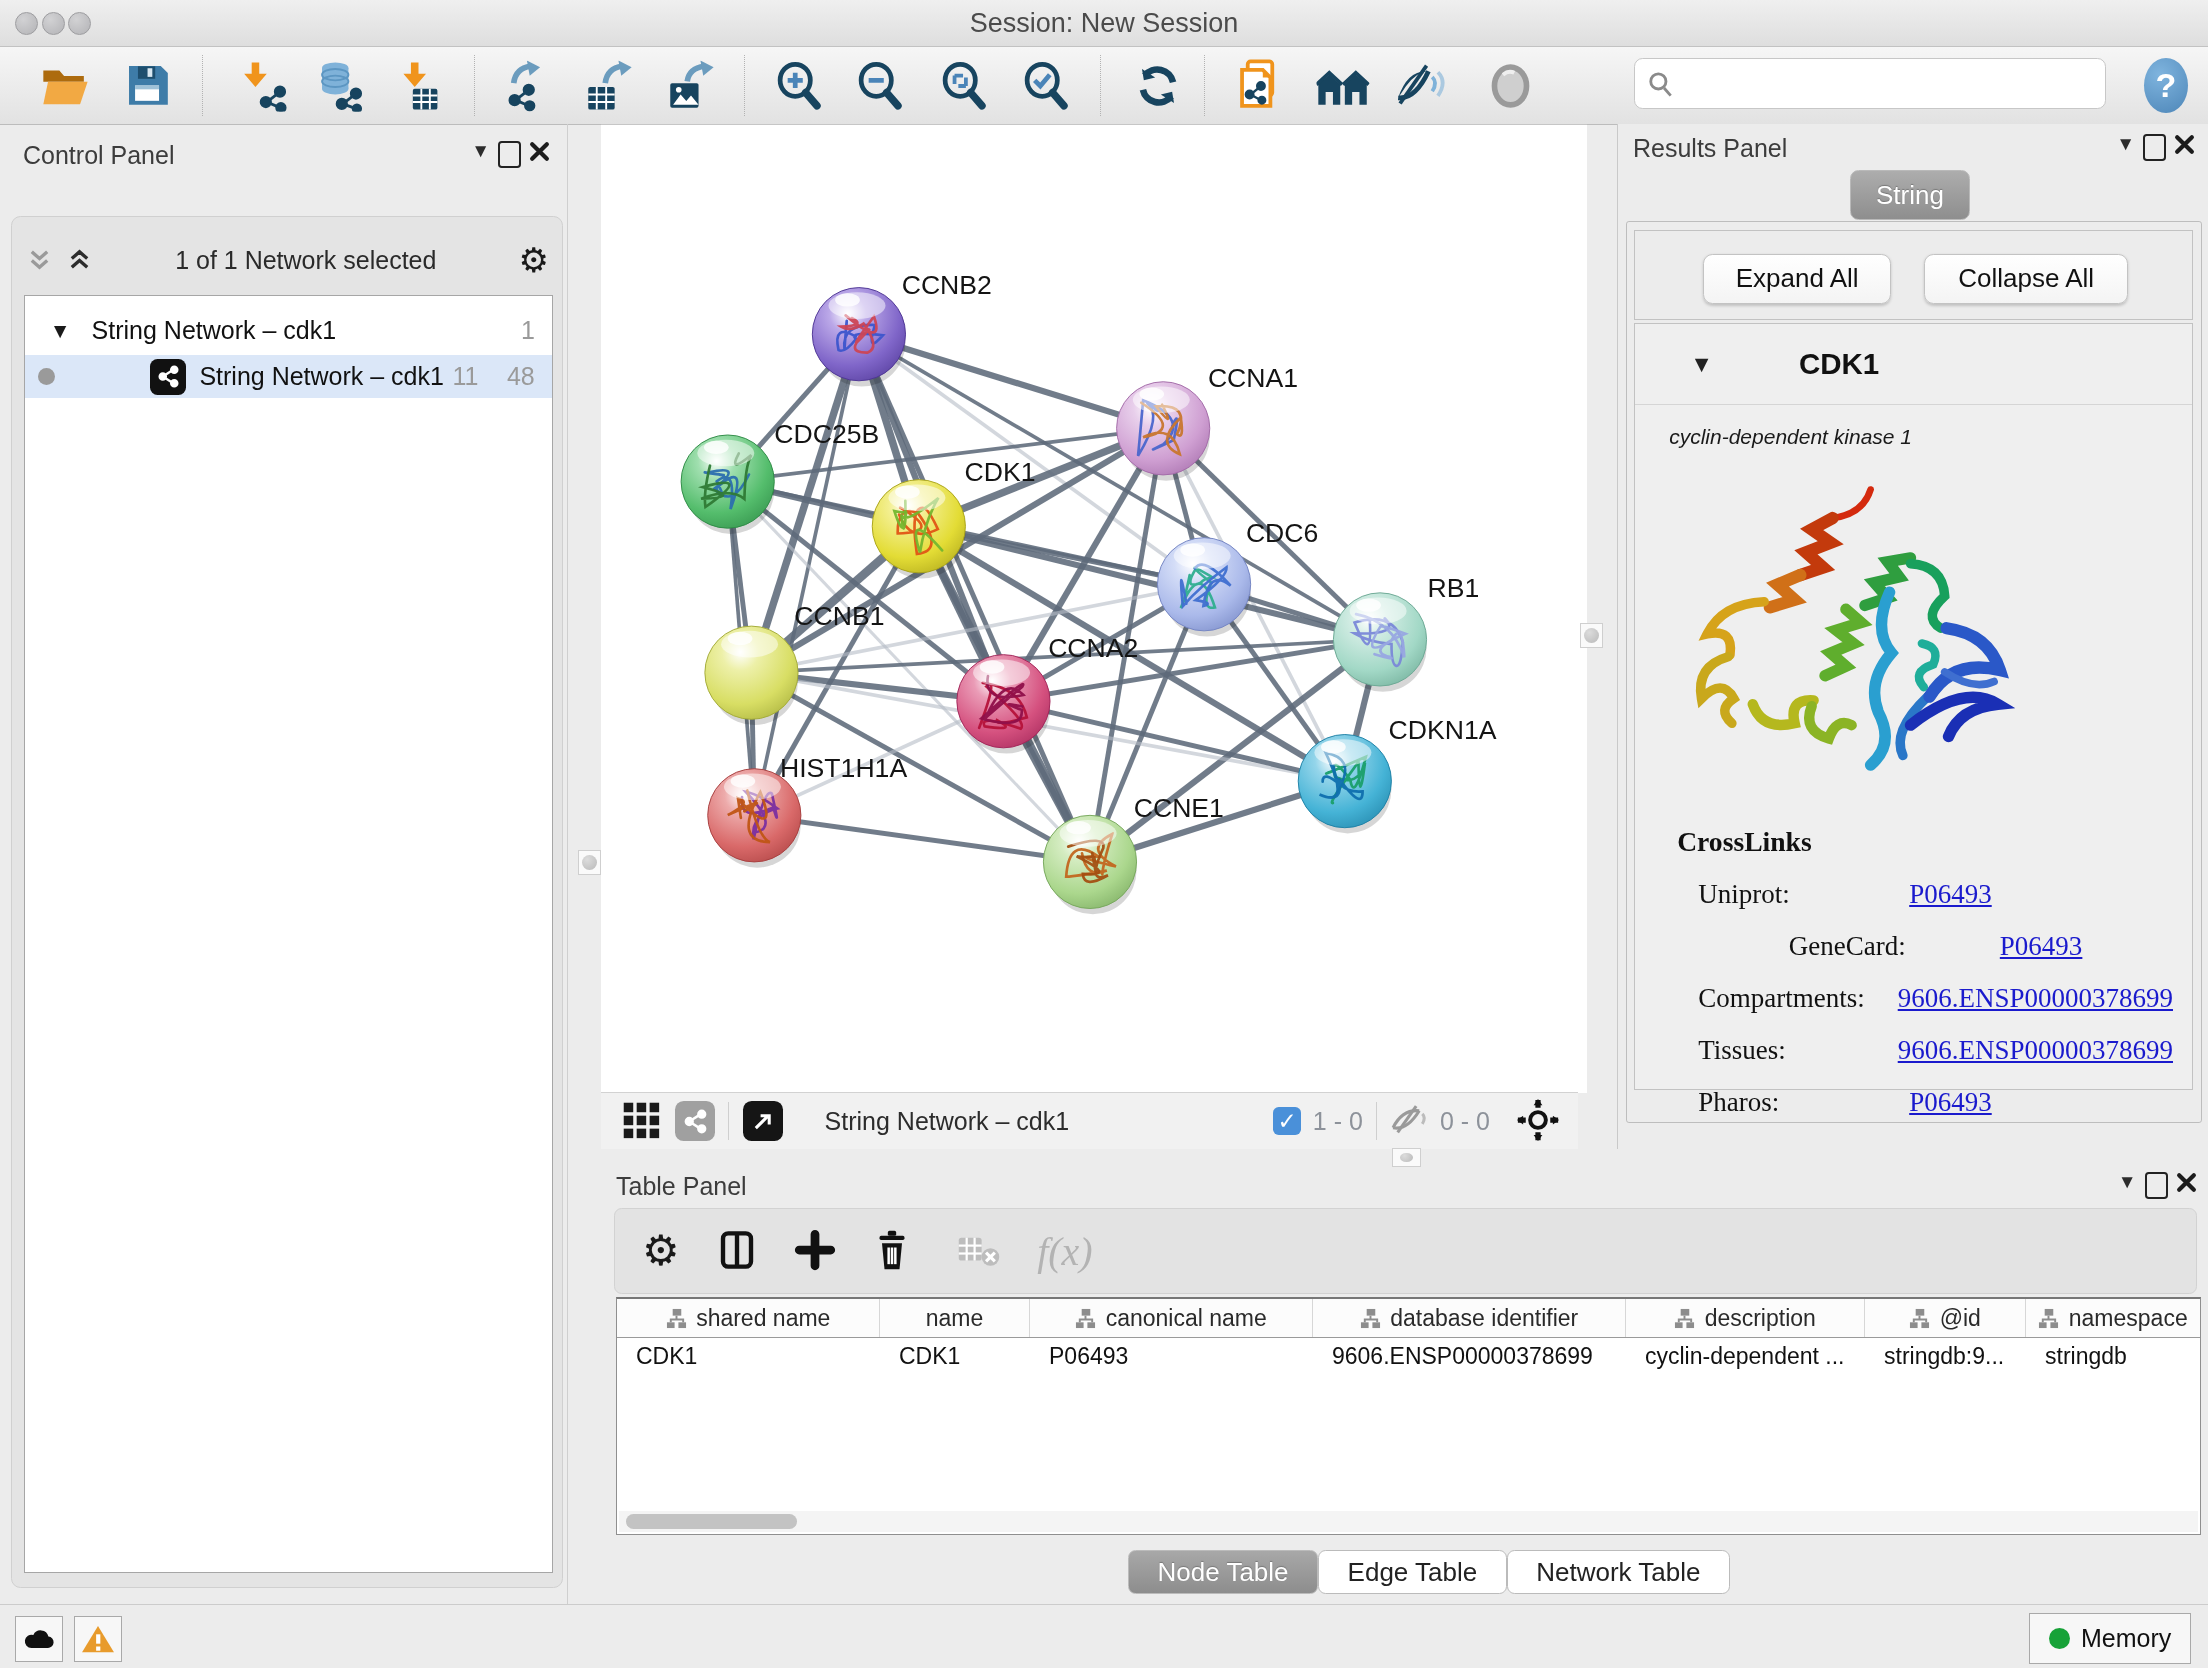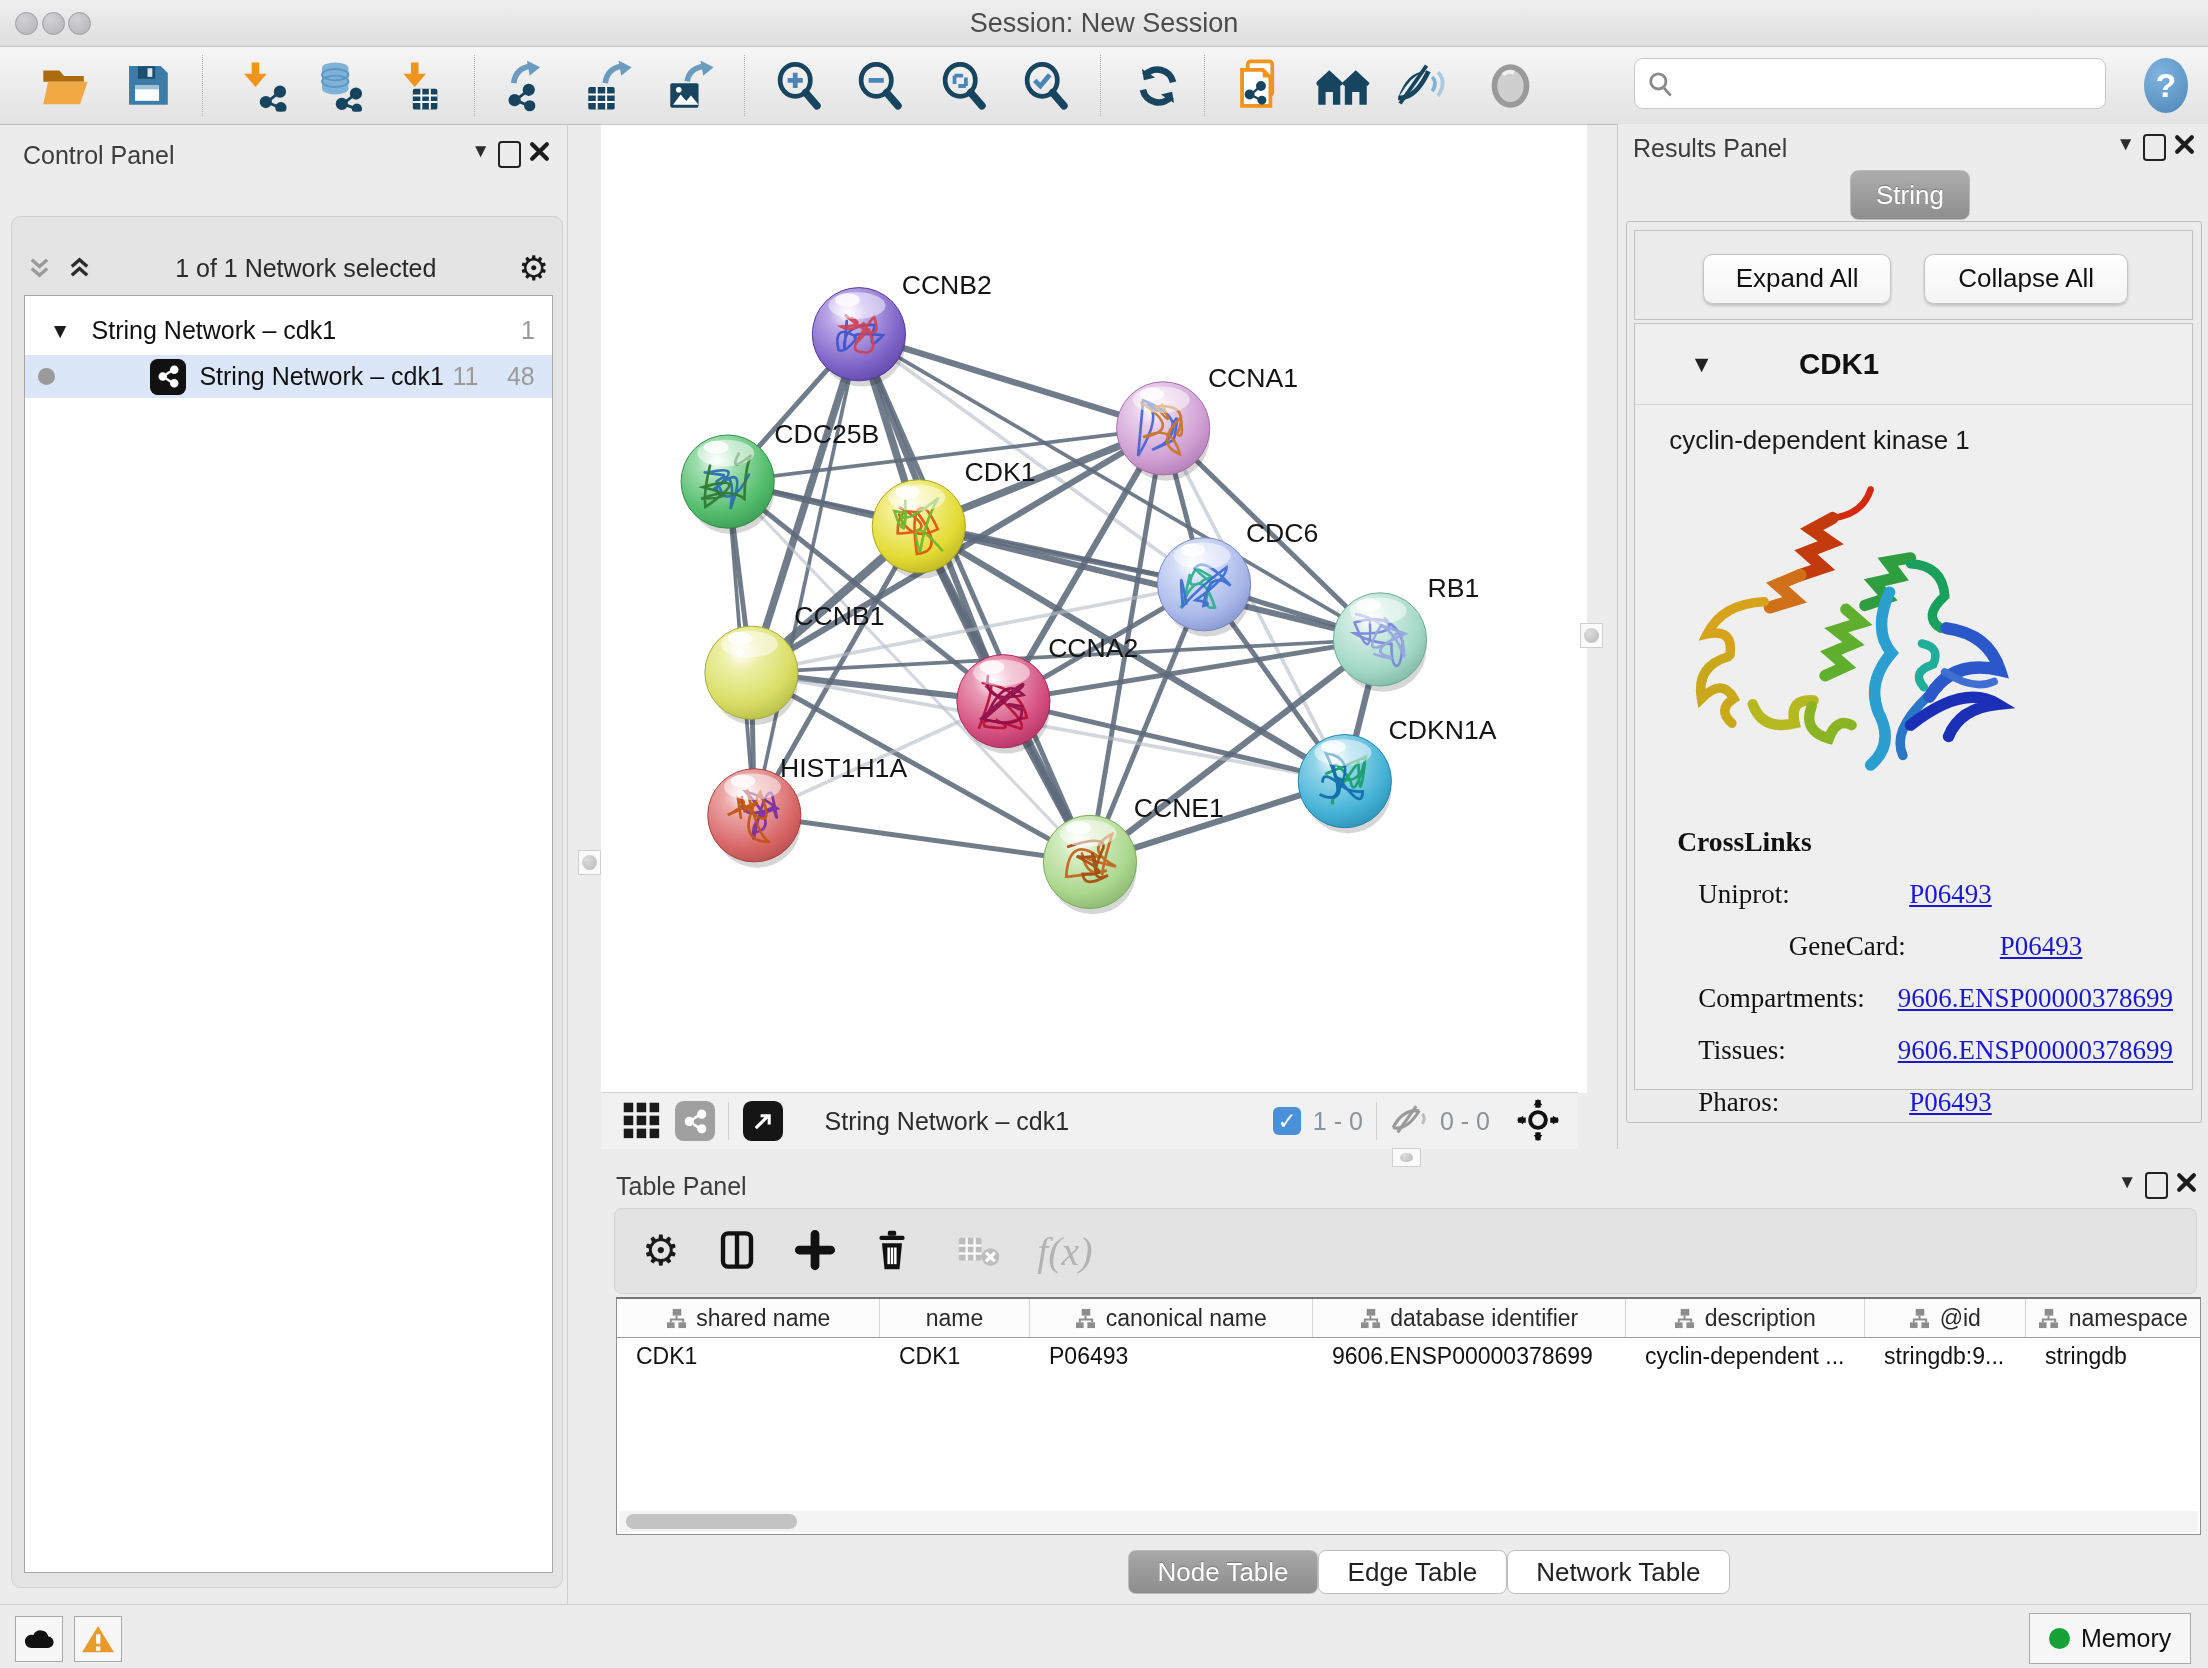--- a/index.html
+++ b/index.html
@@ -289,21 +289,21 @@
       <span style="flex:1"></span>
       <span class="carat">▼</span>
       <span class="floatbox"></span>
       <svg width="21" height="21" viewBox="0 0 20 20">
           <path d="M3 3 17 17 M17 3 3 17" stroke="#1c1c1c" stroke-width="4" stroke-linecap="round"></path>
         </svg>
     </div>
 
 
     <div class="abs" style="left:11.4px;top:92px;width:550px;height:1370px;background:#e4e4e4;border:1px solid #d0d0d0;border-radius:9.5px;">
-      <div class="abs" style="left:13.3px;top:21px;right:13.3px;height:44px;display:flex;align-items:center;margin-top:8px;">
+      <div class="abs" style="left:13.3px;top:21px;right:13.3px;height:44px;display:flex;align-items:center;">
         <svg width="27" height="25" viewBox="0 0 28 26" fill="none" stroke="#9a9a9a" stroke-width="3.5">
             <path d="M6 4l8 7 8-7M6 13l8 7 8-7"></path>
           </svg>
         <svg width="27" height="25" viewBox="0 0 28 26" style="margin-left:13.3px" fill="none" stroke="#2c2c2c" stroke-width="3.5">
             <path d="M6 11l8-7 8 7M6 20l8-7 8 7"></path>
           </svg>
         <span style="flex:1;text-align:center;font-size:25px;color:#2a2a2a">1 of 1 Network selected</span>
         <span class="gearglyph" style="font-size:34px">⚙</span>
       </div>
       <div class="treebox" style="left:11.4px;top:78px;width:527px;height:1276px;">
@@ -692,21 +692,21 @@
         <div class="rbtn abs" style="left:289px;top:23px;width:202px;height:48px;">
             <span>Collapse All</span>
           </div>
       </div>
 
       <div class="abs" style="left:7.6px;top:101px;right:7.6px;height:765px;border:1.9px solid #c2c2c2;background:#efefef;">
         <div class="abs" style="left:0;top:0;right:0;height:80px;border-bottom:1.9px solid #d5d5d5;display:flex;align-items:center;">
           <span style="margin-left:55px;font-size:23px;">▼</span>
           <span style="margin-left:86px;font-size:29.5px;font-weight:bold;color:#111;">CDK1</span>
         </div>
-        <div class="abs" style="left:34px;top:101px;font-size:26px;color:#1a1a1a;">cyclin-dependent kinase 1</div>
+        <div class="abs" style="left:34px;top:101px;font-size:21px;color:#1a1a1a;font-style:italic;">cyclin-dependent kinase 1</div>
 
         <svg class="abs" style="left:38px;top:152px" width="342" height="314" viewBox="0 0 360 330" fill="none" stroke-linecap="round">
           <path d="M208 14q-8 26-40 30" stroke="#d42a0e" stroke-width="7"></path>
           <path d="M168 44l-22 12 20 14-26 10 18 16-24 8" stroke="#c33a0c" stroke-width="13"></path>
           <path d="M134 104l-24 10 18 16-26 8" stroke="#d07018" stroke-width="13"></path>
           <path d="M96 132q-44 2-60 34 28-6 24 22" stroke="#d6a31a" stroke-width="10"></path>
           <path d="M58 190q-34 10-28 44 22-22 34 0-18 12-2 26" stroke="#c9a81c" stroke-width="10"></path>
           <path d="M84 240q10 28 44 20-6-26 20-24" stroke="#b5b81e" stroke-width="11"></path>
           <path d="M146 242q-10 26 18 34 8-22 24-14" stroke="#8bb425" stroke-width="11"></path>
           <path d="M160 210l22-10-16-14 24-10-18-14 26-8-16-14" stroke="#5fae2d" stroke-width="12"></path>

